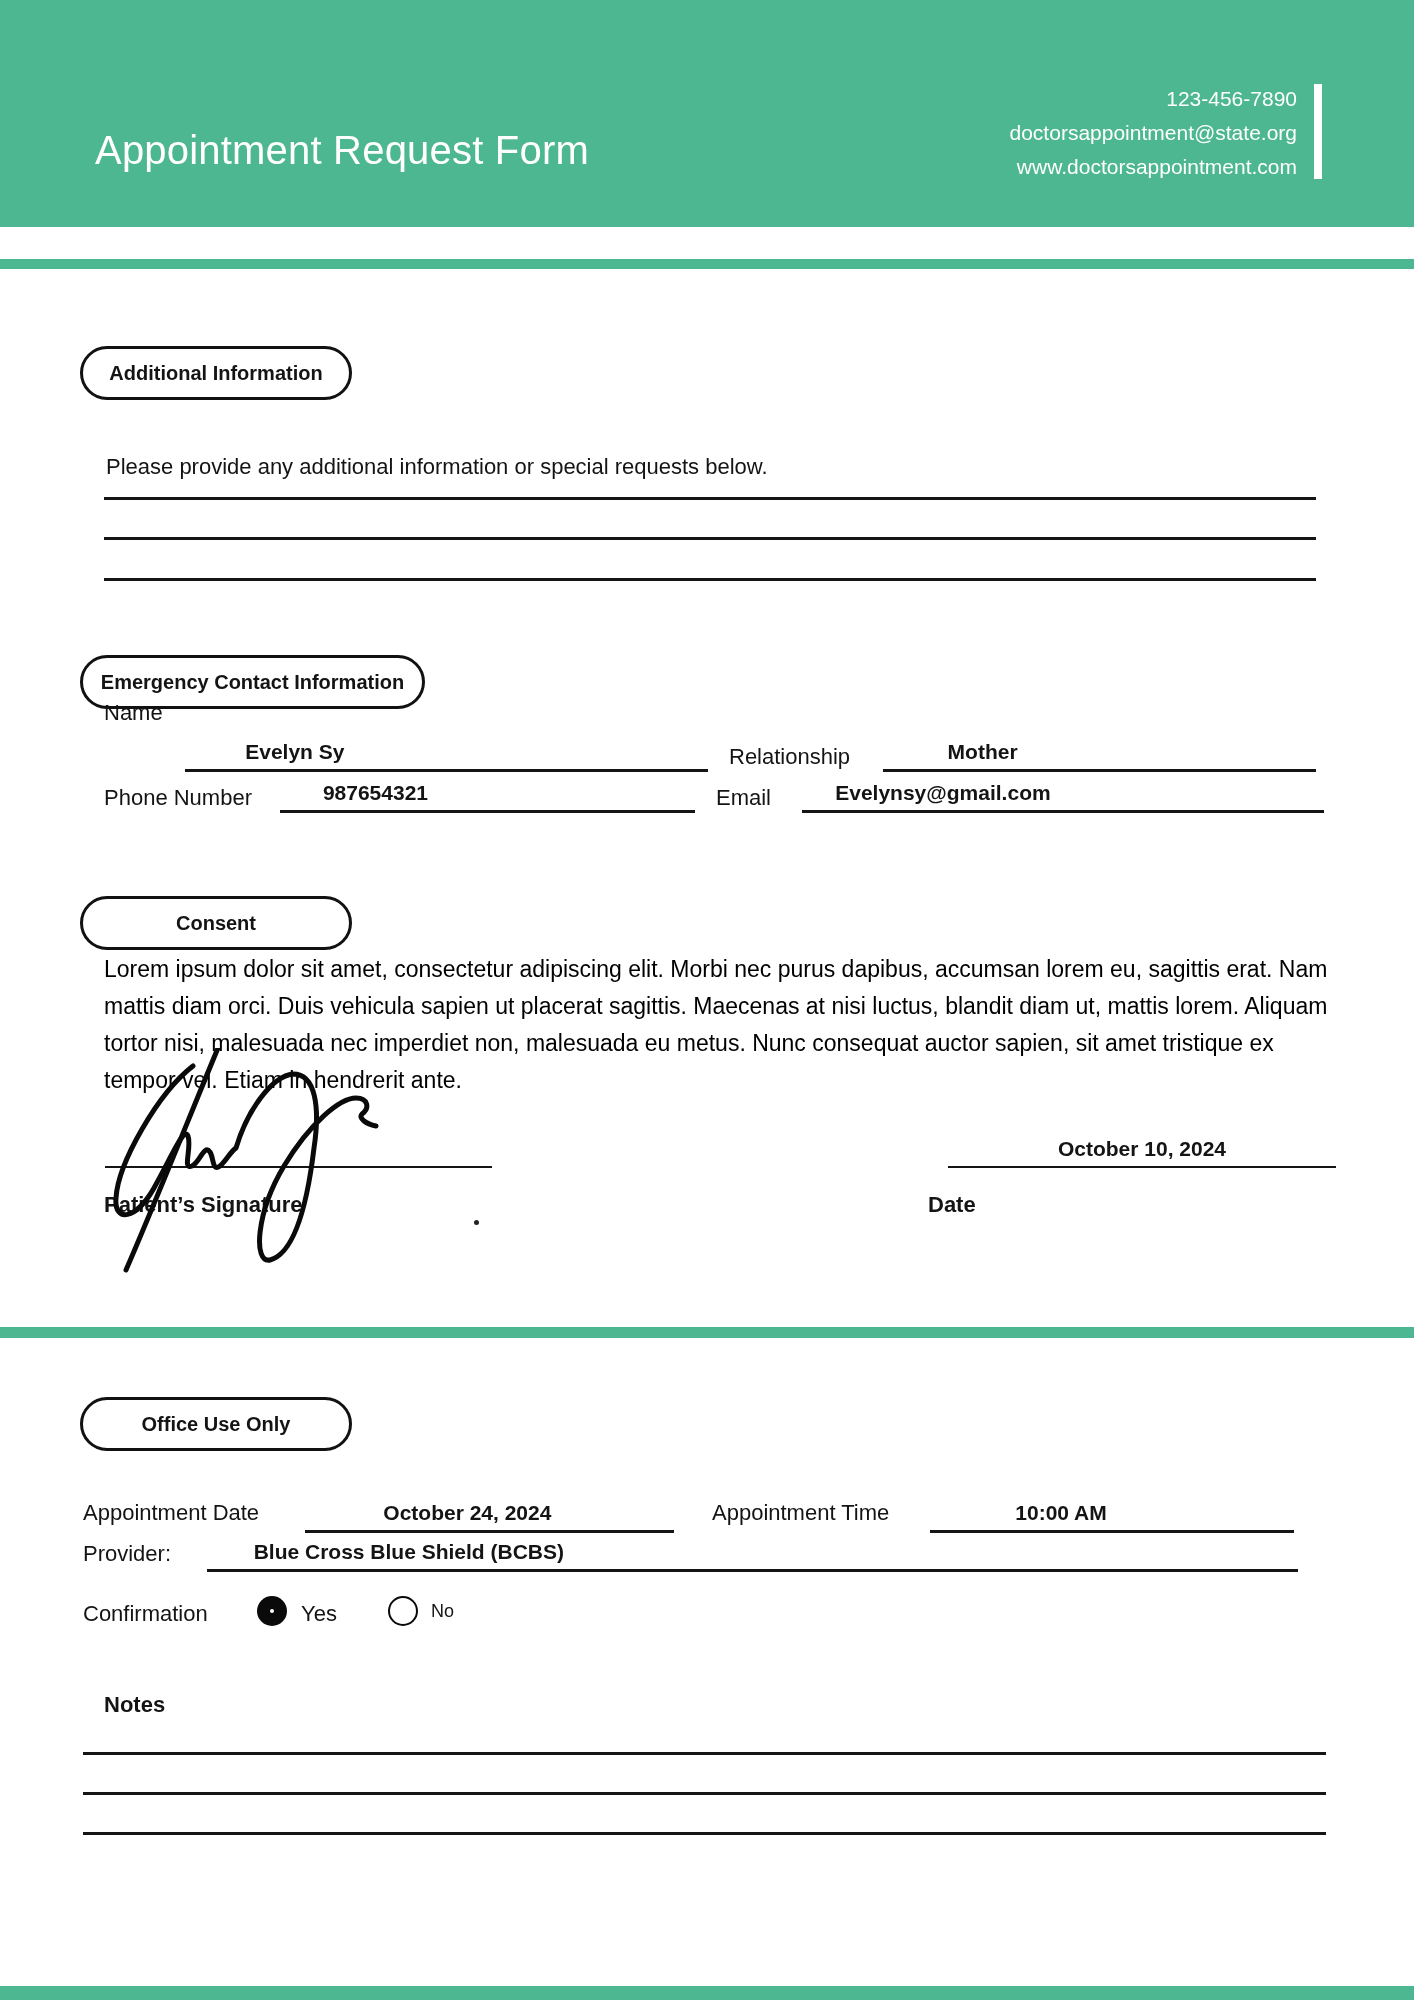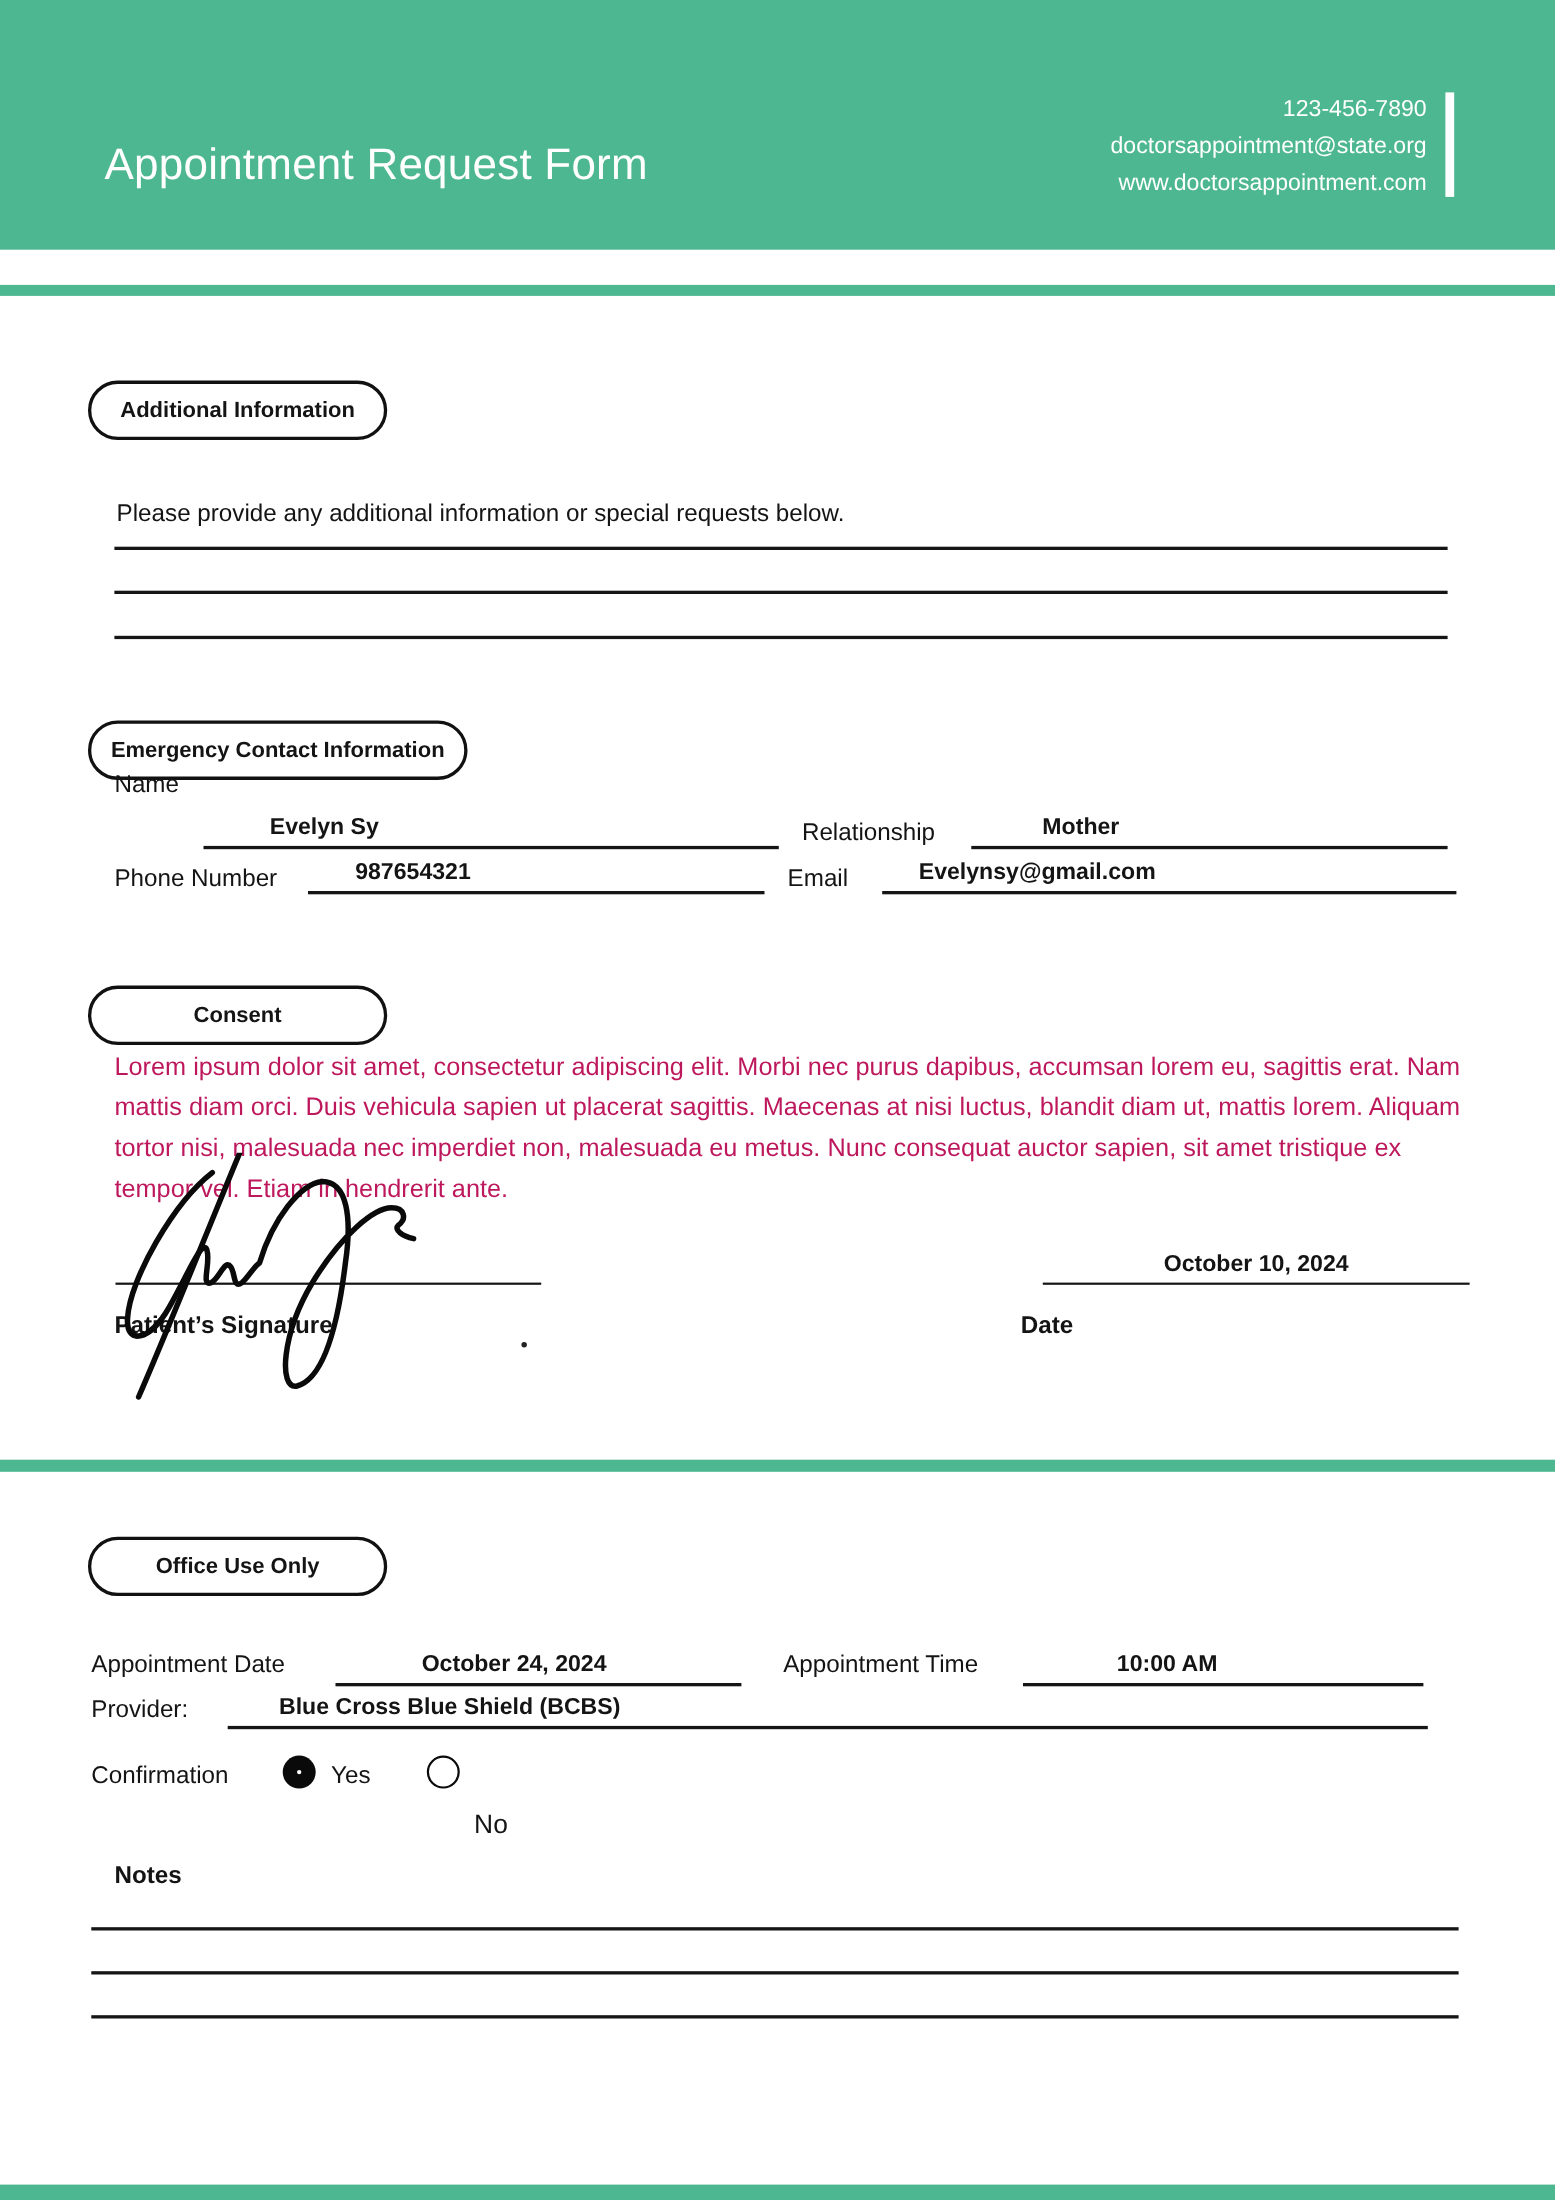--- a/index.html
+++ b/index.html
@@ -61,33 +61,33 @@
   .lbl-email { left:716px; top:785px; }
   .lbl-apptdate { left:83px; top:1500px; }
   .lbl-appttime { left:712px; top:1500px; }
   .lbl-provider { left:83px; top:1541px;text-align:right; }
   .lbl-confirm { left:83px; top:1601px; }
   .lbl-sig { left:104px; top:1192px; }
   .lbl-date { left:928px; top:1192px; }
   .lbl-notes { left:104px; top:1692px; }
 
   .consent-body { position:absolute; left:104px; top:951px; width:1230px;
-                  font-size:23px; line-height:37px; color:#be185d; }
+                  font-size:23px; line-height:37px; color:#000000; }
 
   .sig-wrap { position:absolute; left:88px; top:1048px; width:330px; height:232px; z-index:3; }
   .sig-dot { position:absolute; left:474px; top:1220px; width:5px; height:5px; border-radius:50%; background:#222; }
 
   
   .radio { position:absolute; width:30px; height:30px; border-radius:50%; }
   .radio-yes { left:257px; top:1596px; background:#0a0a0a; }
   .radio-yes::after { content:""; position:absolute; left:13px; top:13px; width:4px; height:4px;
                       border-radius:50%; background:#fff; }
   .radio-no { left:388px; top:1596px; border:2.5px solid #0a0a0a; background:#fff; }
   .opt-yes { left:301px; top:1601px; font-size:22px; position:absolute; }
-  .opt-no  { left:431px; top:1645px; font-size:24px; position:absolute; }
+  .opt-no  { left:431px; top:1601px; font-size:18px; position:absolute; }
 </style>
 </head>
 <body>
 
 <div class="page">
 
   <div class="header">
     <div class="form-title">Appointment Request Form</div>
     <div class="contact">
       <div>123-456-7890</div>

